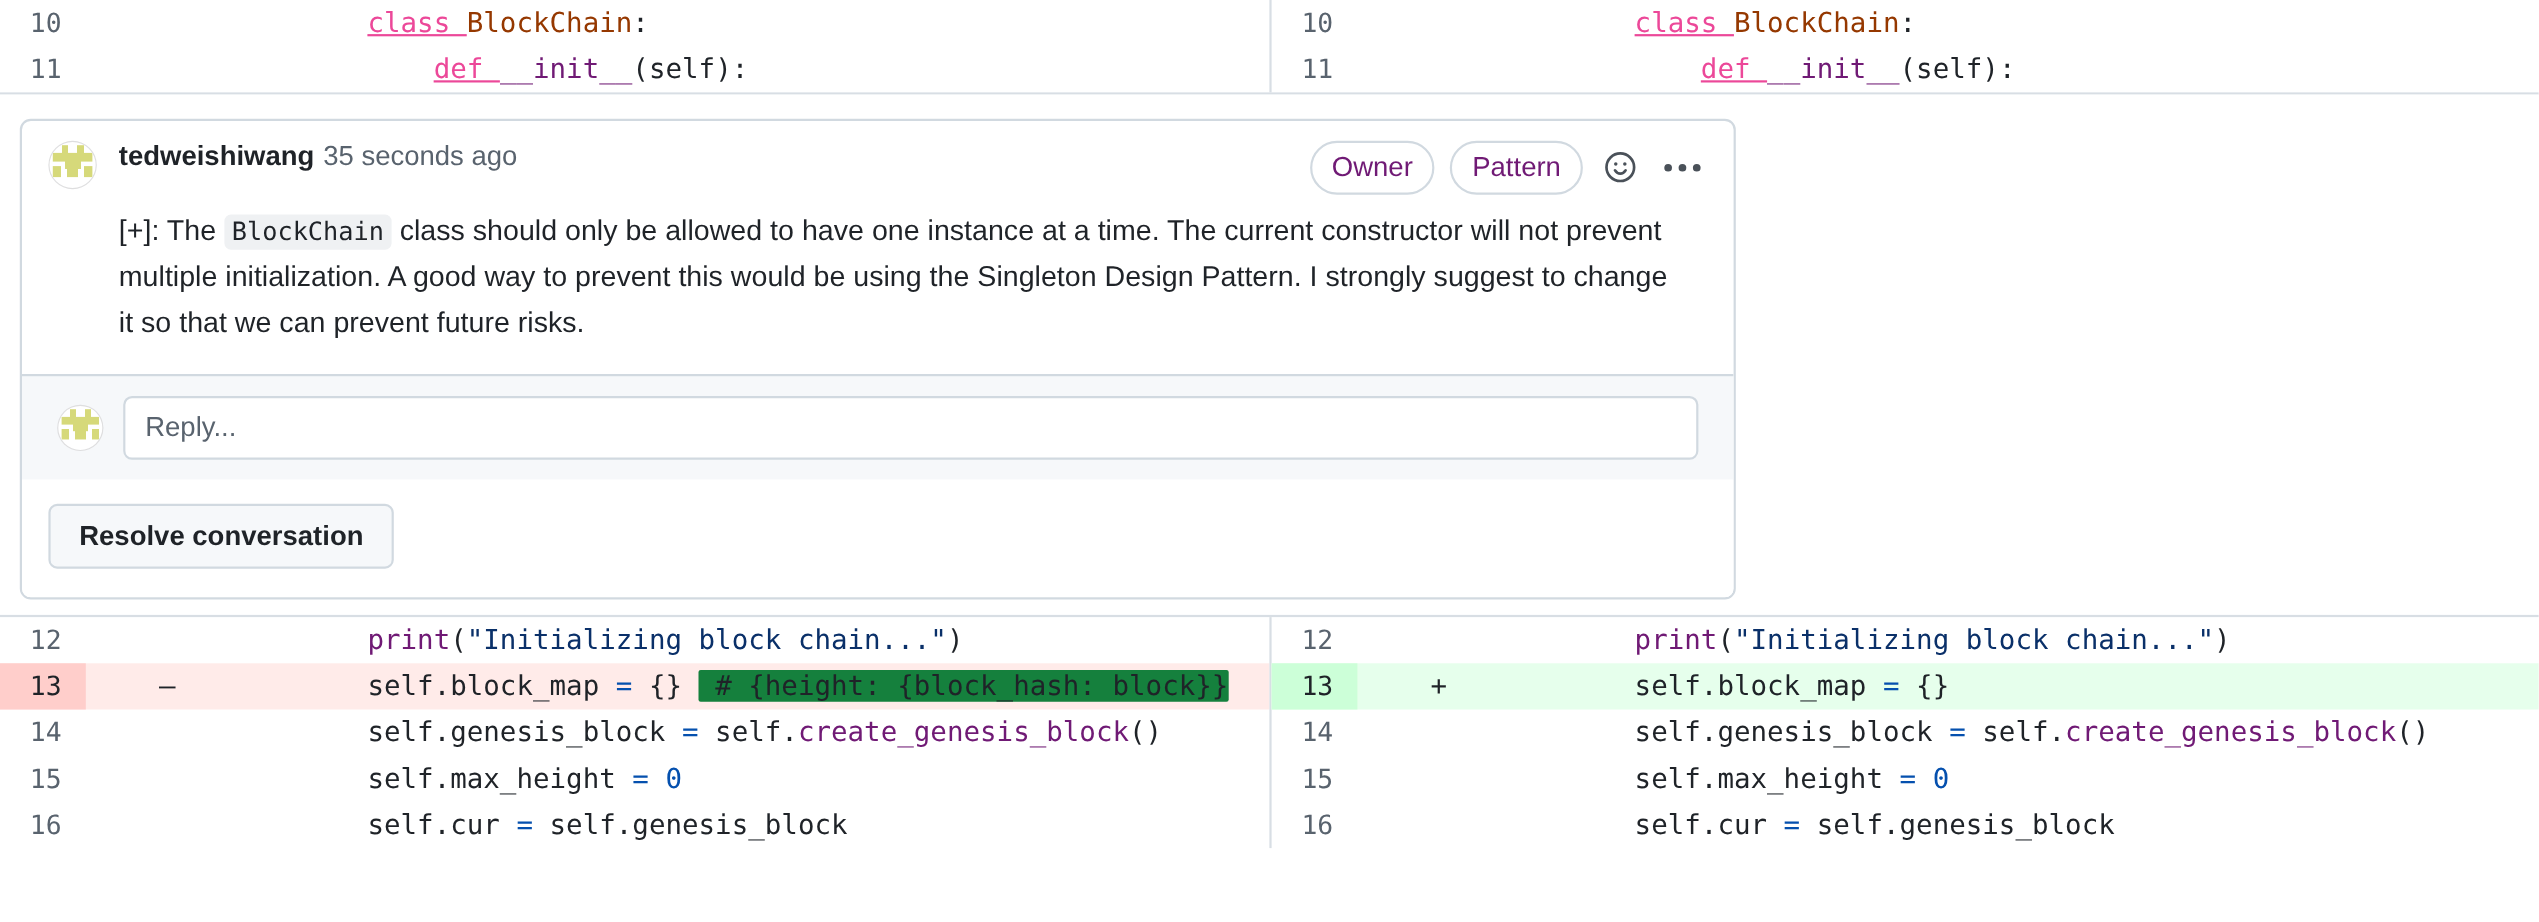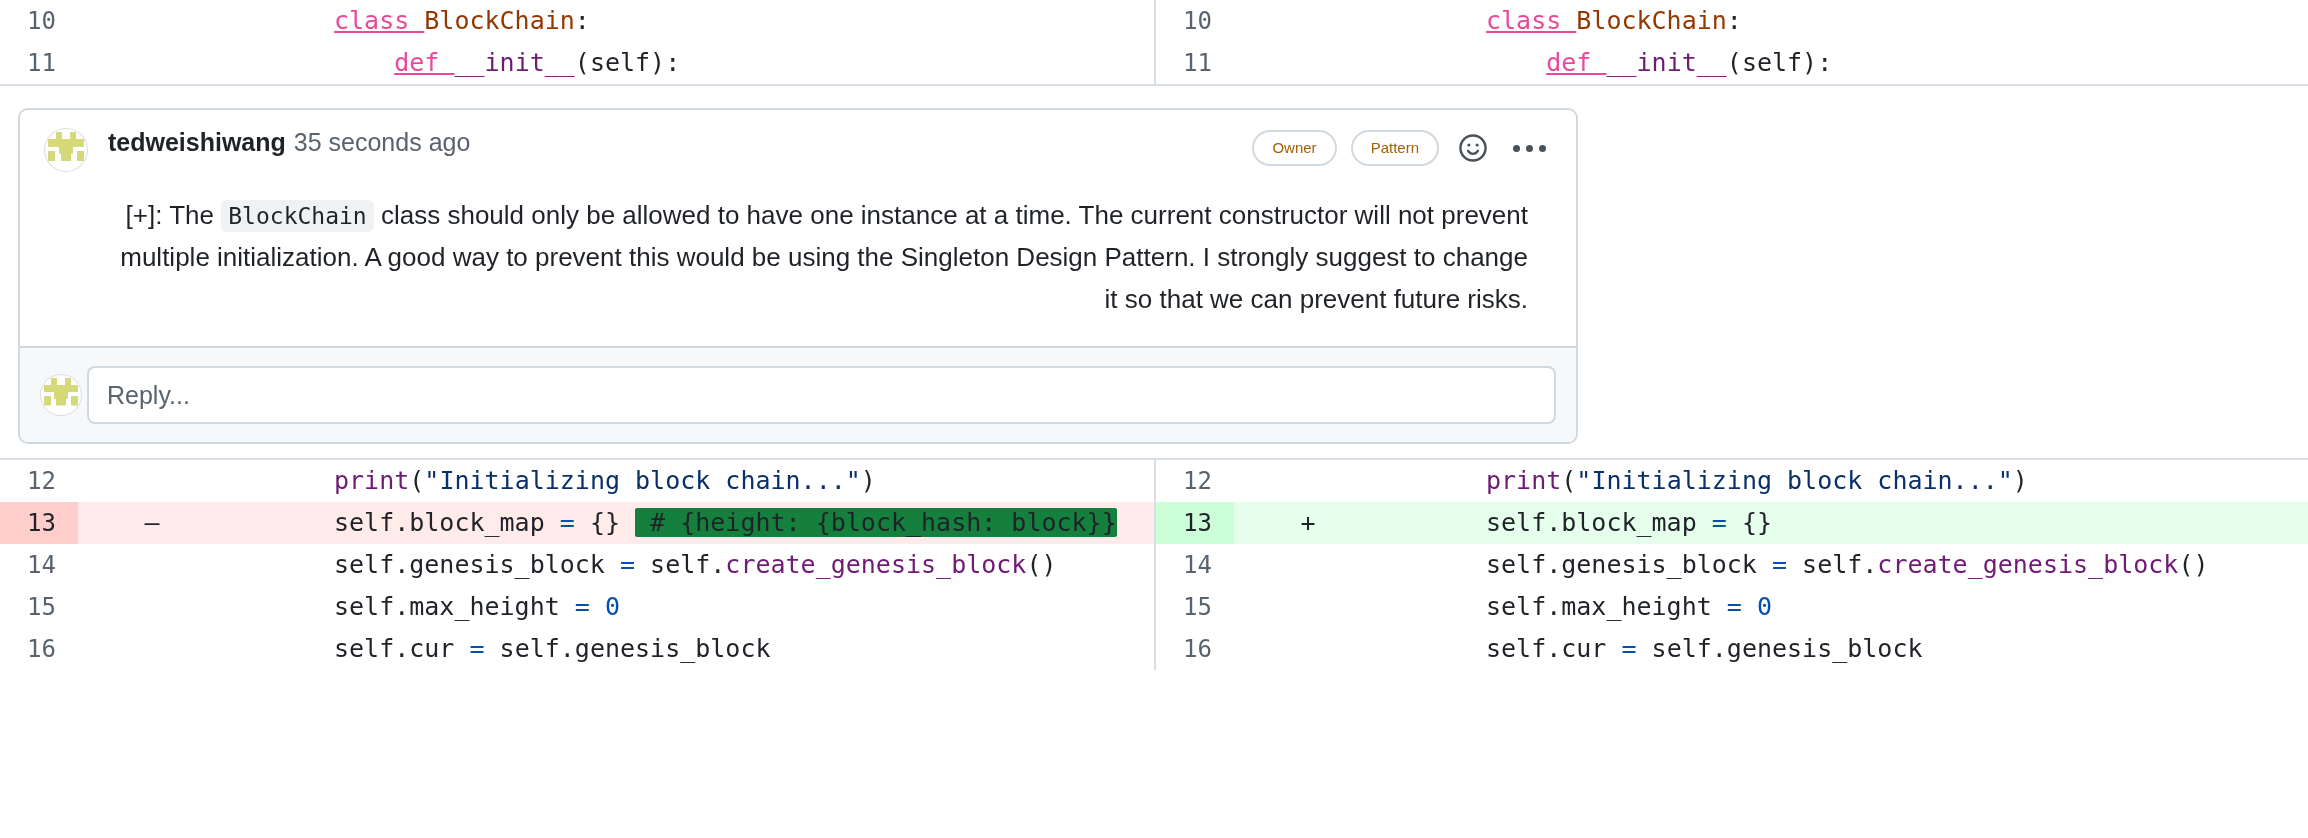--- a/index.html
+++ b/index.html
@@ -161,22 +161,22 @@
   .head-right {
     margin-left: auto;
     display: flex;
     align-items: center;
     gap: 14px;
   }
   .badge {
     border: 2px solid #d1d9e0;
     border-radius: 999px;
     padding: 6px 18px;
-    font-size: 15px;
-    color: #a16207;
+    font-size: 25px;
+    color: #701a75;
     line-height: 1.3;
     white-space: nowrap;
   }
   .icon-btn {
     width: 40px;
     height: 40px;
     display: flex;
     align-items: center;
     justify-content: center;
     color: #59636e;
@@ -189,42 +189,41 @@
   }
   .kebab i {
     width: 7px;
     height: 7px;
     border-radius: 50%;
     background: #4a5159;
     display: block;
   }
 
   .comment-text {
-    margin: 22px 0 0 64px;
+    margin: 11px 0 0 64px;
     font-size: 26px;
     line-height: 1.62;
     color: #1f2328;
     max-width: 1420px;
-    text-align: right;
   }
   code.inline {
     font-family: "DejaVu Sans Mono", "Liberation Mono", monospace;
     background: #eff1f3;
     border-radius: 6px;
     padding: 3px 7px;
     font-size: 23px;
   }
 
   .reply-zone {
     border-top: 2px solid #d1d9e0;
     background: #f6f8fa;
-    padding: 18px 20px;
-    display: flex;
-    align-items: center;
-    gap: 5px;
+    padding: 18px 32px;
+    display: flex;
+    align-items: center;
+    gap: 18px;
     justify-content: center;
   }
   .reply-input {
     flex: 1 1 auto;
     height: 58px;
     border: 2px solid #d1d9e0;
     border-radius: 8px;
     background: #ffffff;
     font-size: 25px;
     color: #59636e;
@@ -305,20 +304,23 @@
         </div>
       </div>
 
       <div class="reply-zone">
         <div class="avatar small">
           <div class="ident"></div>
         </div>
         <input class="reply-input" type="text" placeholder="Reply..." style="">
       </div>
 
+      <div class="resolve-zone">
+        <button class="btn">Resolve conversation</button>
+      </div>
 
     </div>
   </div>
 
   <div class="hsep"></div>
 
   <div class="code-table">
     <div class="pane left" id="left-bottom">
         <div class="code-row"><div class="ln">12</div><div class="marker"></div><div class="code"><span class="fn">print</span><span class="pct">(</span><span class="str">"Initializing block chain..."</span><span class="pct">)</span></div></div>
         <div class="code-row row-del"><div class="ln">13</div><div class="marker">–</div><div class="code"><span class="pct">self.block_map </span><span class="op">=</span><span class="pct"> {} </span><span class="hl-del"> # {height: {block_hash: block}}</span></div></div>

